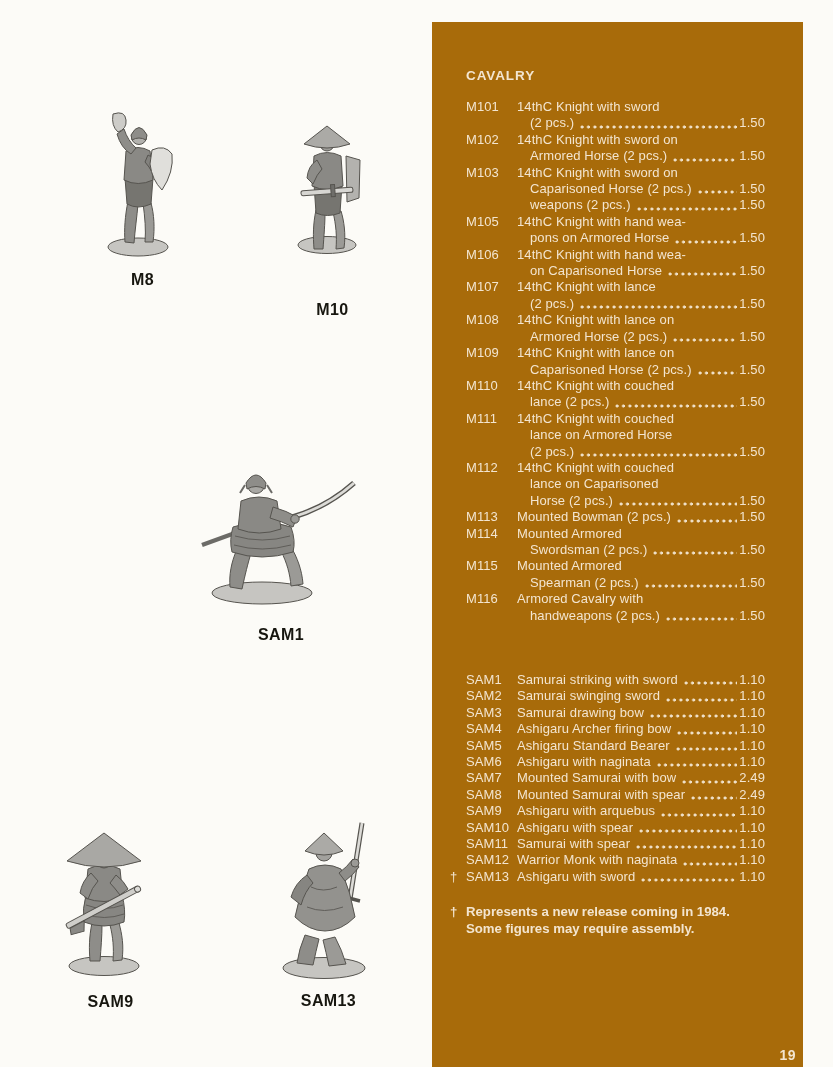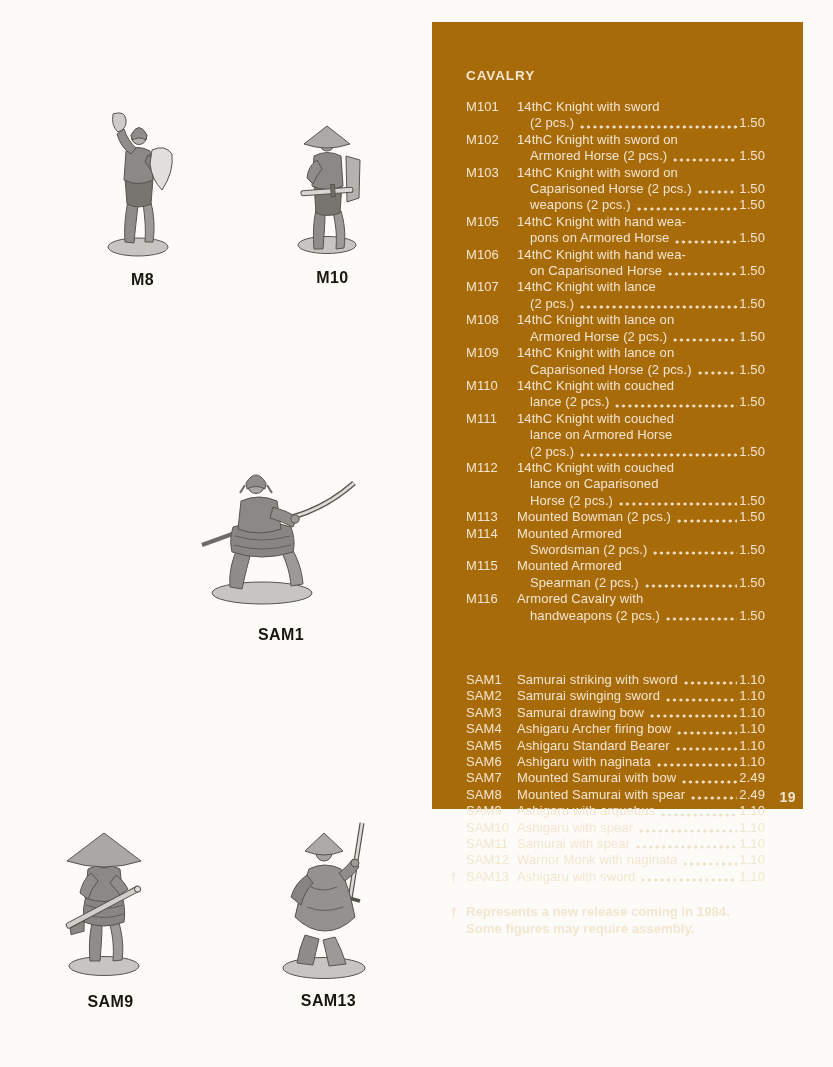--- a/index.html
+++ b/index.html
@@ -12,31 +12,31 @@
   }
 
   
   .figure { position:absolute; display:flex; flex-direction:column; align-items:center; }
   .figure svg { display:block; }
   .cap {
     margin-top:13px; font-size:16px; font-weight:700;
     color:#17160f; letter-spacing:0.4px; text-align:center;margin-left:11px;
   }
   #fig-m8    { left:93px;  top:108px; width:88px;  }
-  #fig-m10   { left:285px; top:118px; width:84px;  }
+  #fig-m10   { left:285px; top:118px; width:84px;gap:32px;  }
   #fig-sam1  { left:188px; top:455px; width:175px; }
   #fig-sam9  { left:56px;  top:815px; width:98px;  }
   #fig-sam13 { left:266px; top:817px; width:114px; }
   #fig-sam1 .cap  { margin-top:19px; }
   #fig-sam9 .cap  { margin-top:16px; }
   #fig-sam13 .cap { margin-top:13px; }
 
   
   .panel {
-    position:absolute; left:432px; top:22px; width:371px; height:787px;
+    position:absolute; left:432px; top:22px; width:371px; height:1045px;
     background:#a86b0a;
     color:#f3e5d0;
     padding:45px 38px 0 34px;
   }
   .sec-header {
     font-size:13.5px; font-weight:700; letter-spacing:0.9px;
     line-height:17px; margin:0 0 15px 0;
   }
   #section-samurai { margin-top:48px; }
 

